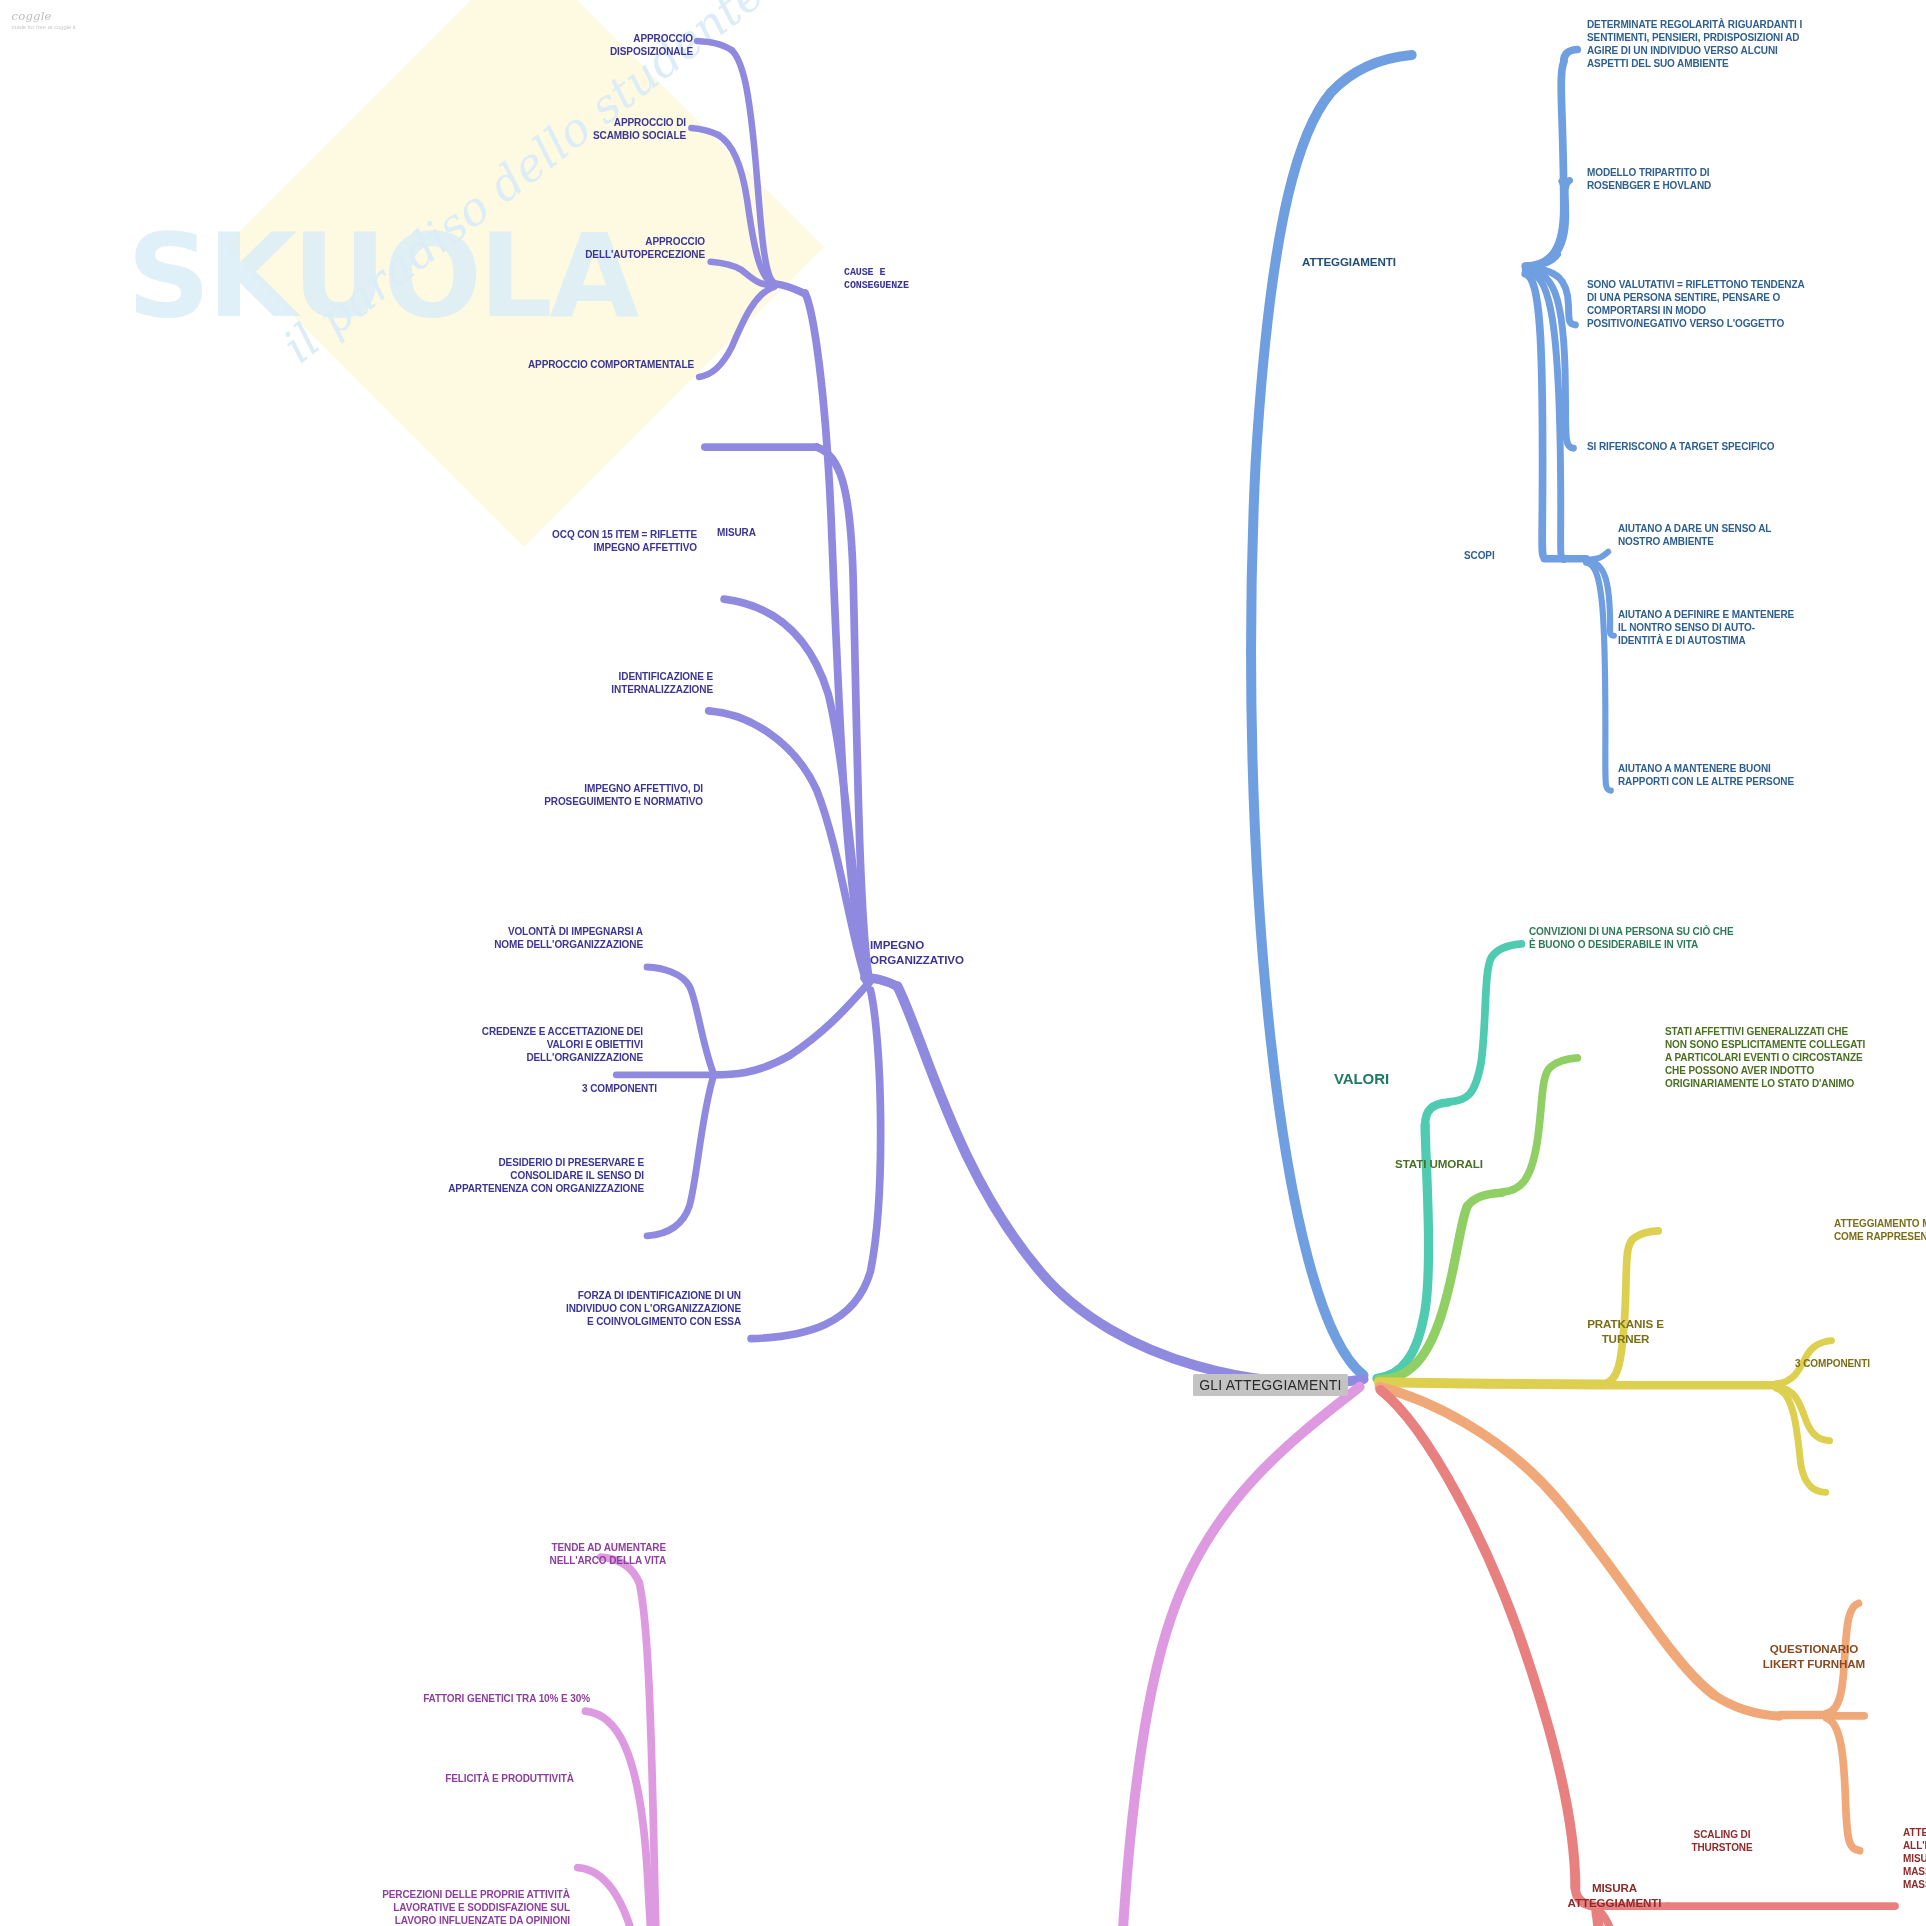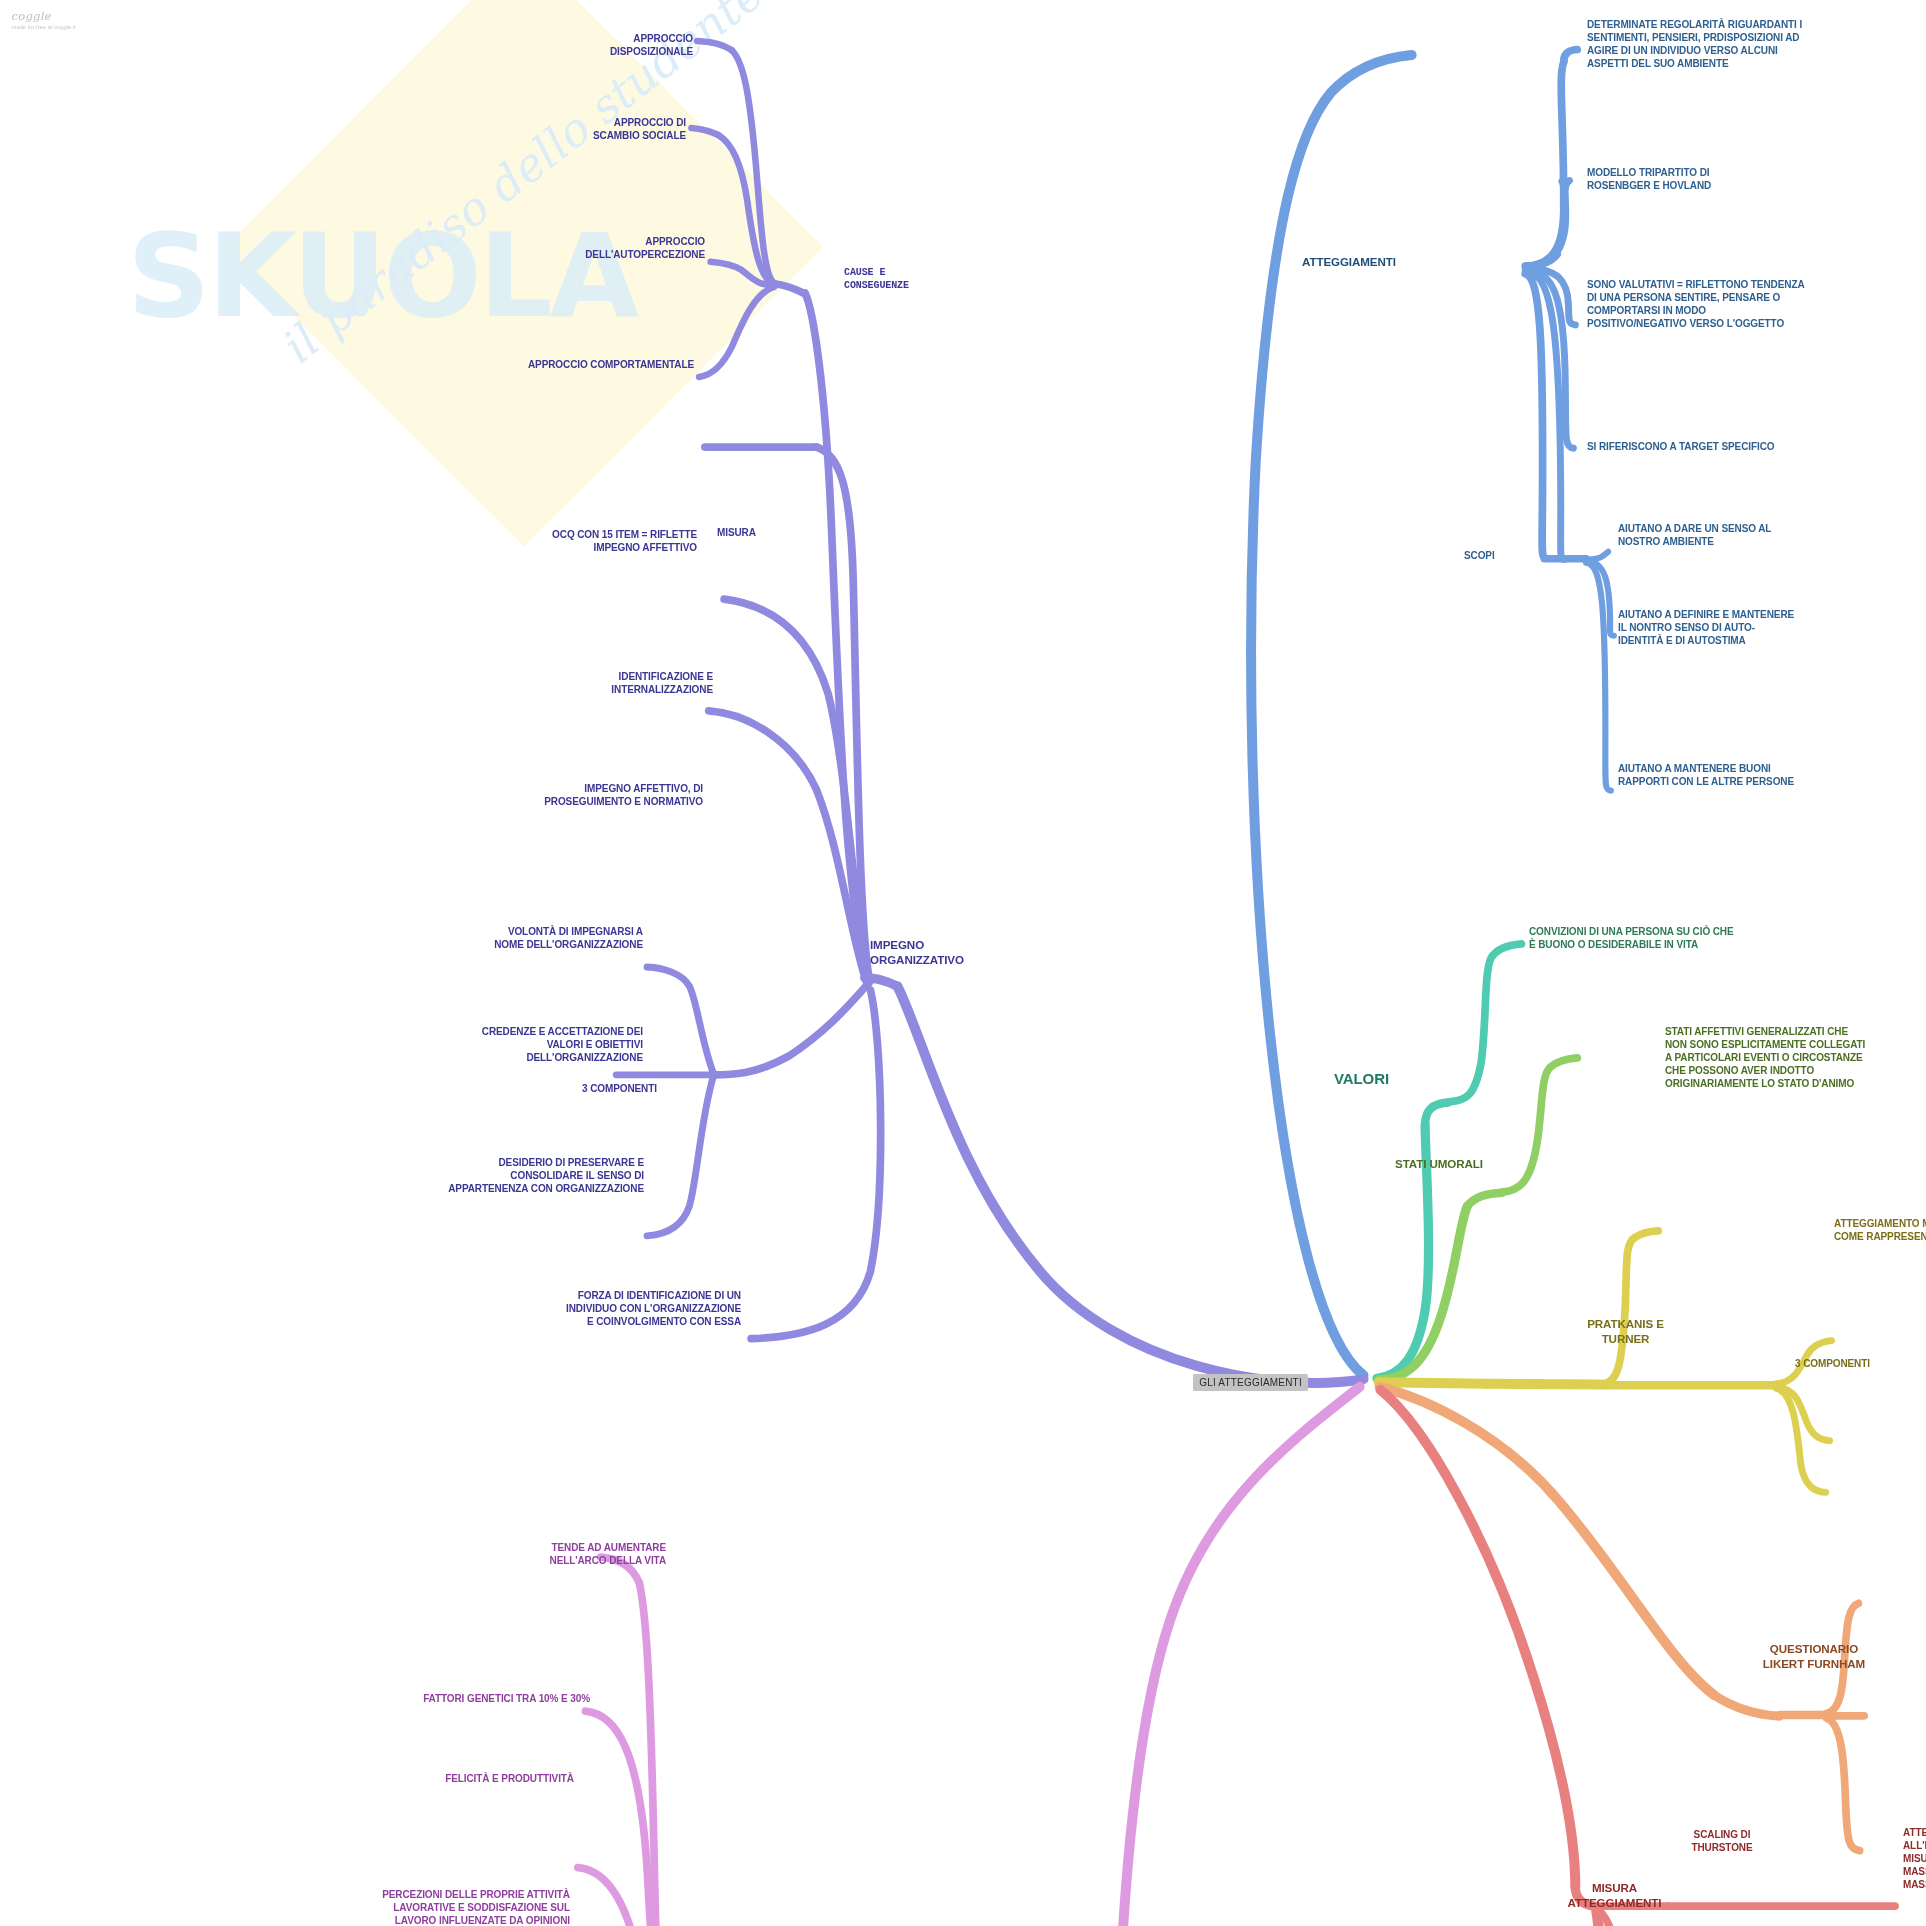--- a/index.html
+++ b/index.html
@@ -21,21 +21,21 @@
   }
   .node.r{text-align:right;}
   .node.l{text-align:left;}
   .node.c{text-align:center;}
 
   
   #root-node{
     position:absolute;
     background:#c3c3c3;
     color:#2a2a2a;
-    font-size:10px;
+    font-size:14px;
     font-weight:normal;
     letter-spacing:0.2px;
     padding:2.7px 6.2px 3.1px 6.2px;
     border-radius:1.5px;
     white-space:nowrap;
   }
 
   
   .wm{position:absolute;pointer-events:none;}
   #wm-coggle{left:11.6px;top:8.5px;color:#bdbdbd;}

